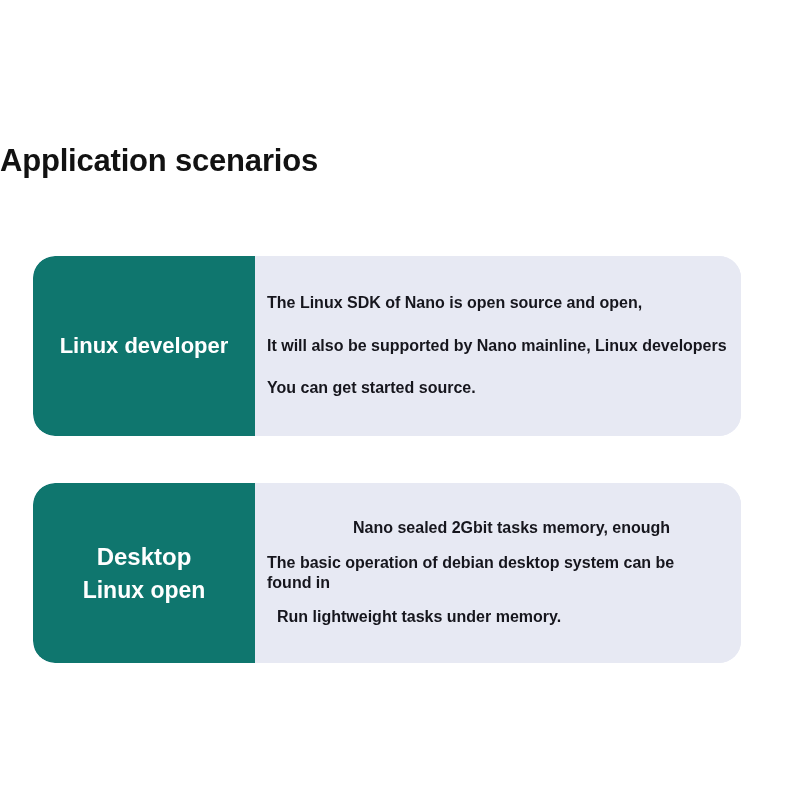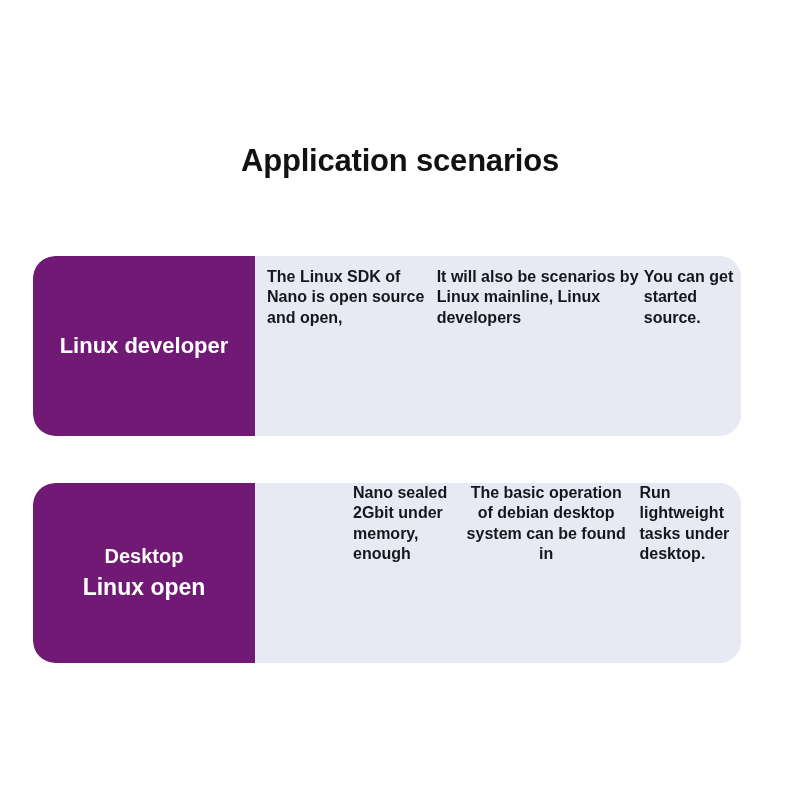--- a/index.html
+++ b/index.html
@@ -19,21 +19,20 @@
     height: 800px;
     background: #ffffff;
   }
 
   
   .page-title {
     position: absolute;
     left: 0;
     top: 142px;
     width: 800px;
-    text-align: center;
     font-size: 31px;
     font-weight: bold;
     color: #121212;
     letter-spacing: -0.2px;
     line-height: 1.2;
   }
 
   
   .card {
     position: absolute;
@@ -44,95 +43,95 @@
     overflow: hidden;
     display: flex;
     align-items: stretch;
   }
   #card-1 { top: 256px; height: 180px; }
   #card-2 { top: 483px; height: 180px; }
 
   .card-label {
     width: 222px;
     flex: 0 0 222px;
-    background: #701a75;
+    background: #0f766e;
     border-radius: 22px 0 0 22px;
     display: flex;
     flex-direction: column;
     align-items: center;
     justify-content: center;
     color: #ffffff;
     box-sizing: border-box;
     padding: 0 8px;
     margin-right: 2px;
   }
   .card-label .lbl-line {
     text-align: center;
     font-weight: bold;
     line-height: 1.25;
     white-space: nowrap;
   }
   #card-1 .lbl-line.primary { font-size: 22px; }
-  #card-2 .lbl-line.small   { font-size: 20px; margin-bottom: 4px; }
+  #card-2 .lbl-line.small   { font-size: 24px; margin-bottom: 4px; }
   #card-2 .lbl-line.primary { font-size: 23px; }
 
   .card-body {
     flex: 1 1 auto;
     background: #e7e9f3;
     position: relative;
     display: flex;
-    flex-direction: row;
+    flex-direction: column;
     justify-content: center;
     box-sizing: border-box;
     padding: 0 4px 0 8px;
   }
   .body-line {
     font-size: 16px;
     font-weight: bold;
     color: #16161d;
     line-height: 1.28;
   }
 
   
   #card-1 .body-line { margin: 11px 0; padding-left: 2px; }
 
   
   #card-2 .body-line.indent-lg { padding-left: 88px; margin: 0 0 14px 0; }
-  #card-2 .body-line.indent-sm { padding-left: 2px;  margin: 0 0 14px 0; max-width: 452px; text-align: center; }
+  #card-2 .body-line.indent-sm { padding-left: 2px;  margin: 0 0 14px 0; max-width: 452px; }
   #card-2 .body-line.indent-md { padding-left: 12px; margin: 0; }
 </style>
 </head>
 <body>
 
 <div class="page">
 
   <div class="page-title">Application scenarios</div>
 
   <div class="card" id="card-1">
 
     <div class="card-label">
       <div class="lbl-line primary">Linux developer</div>
     </div>
 
     <div class="card-body">
       <div class="body-line">The Linux SDK of Nano is open source and open,</div>
-      <div class="body-line">It will also be scenarios by Linux mainline, Linux developers</div>
+      <div class="body-line">It will also be supported by Nano mainline, Linux developers</div>
       <div class="body-line">You can get started source.</div>
     </div>
 
   </div>
 
   <div class="card" id="card-2">
 
     <div class="card-label">
       <div class="lbl-line small">Desktop</div>
       <div class="lbl-line primary">Linux open</div>
     </div>
 
     <div class="card-body">
-      <div class="body-line indent-lg">Nano sealed 2Gbit under memory, enough</div>
+      <div class="body-line indent-lg">Nano sealed 2Gbit tasks memory, enough</div>
       <div class="body-line indent-sm">The basic operation of debian desktop system can be found in</div>
-      <div class="body-line indent-md">Run lightweight tasks under desktop.</div>
+      <div class="body-line indent-md">Run lightweight tasks under memory.</div>
     </div>
 
   </div>
 
 </div>
 
 </body></html>

